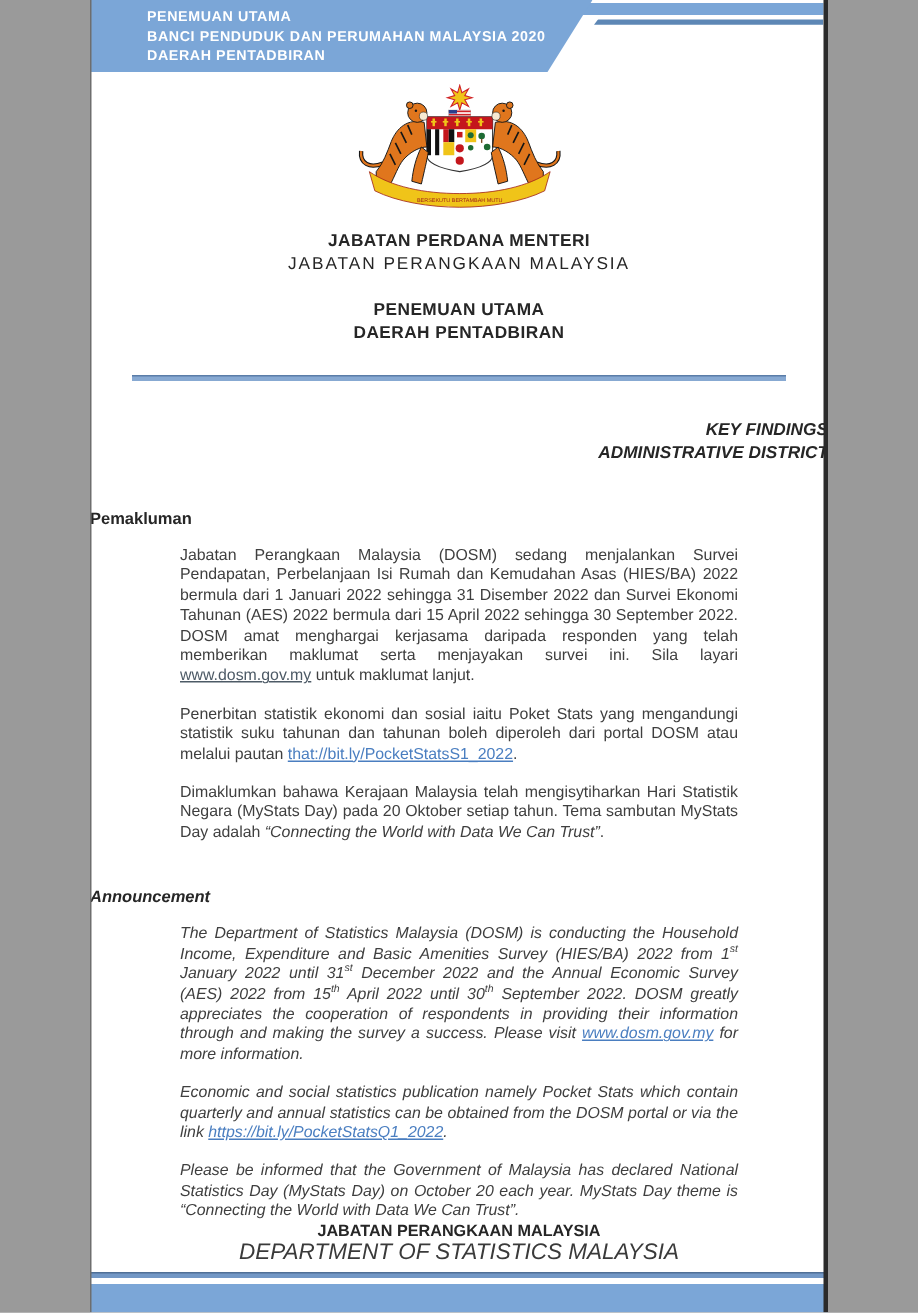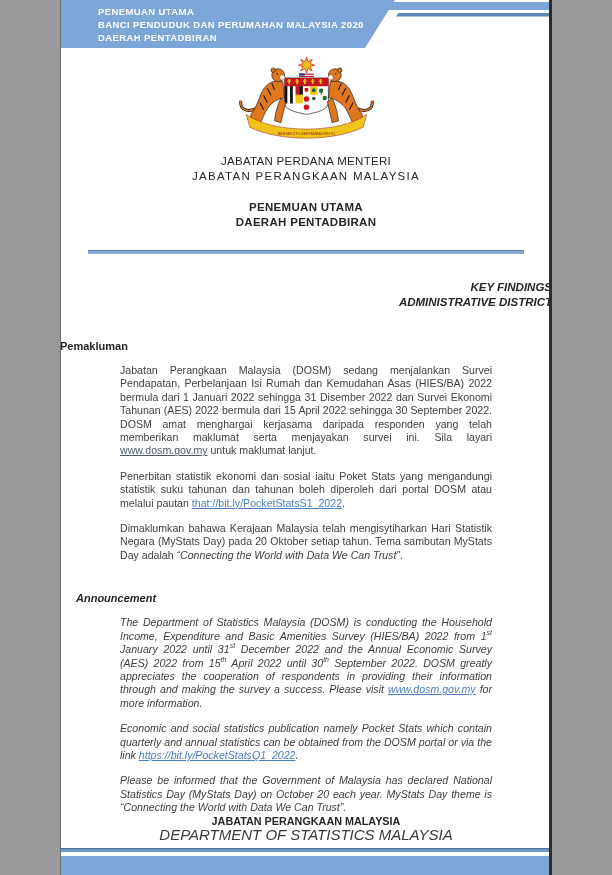--- a/index.html
+++ b/index.html
@@ -23,31 +23,31 @@
   .banner-block{position:absolute;top:0;left:0;width:340px;height:48px;background:var(--banner-blue);
     clip-path:polygon(0 0,335px 0,305px 48px,0 48px);}
   .banner-text{padding:5px 0 0 38px;}
   .banner-text div{color:#fff;font-size:9.5px;font-weight:700;line-height:13px;letter-spacing:.4px;}
 
   
   .emblem-wrap{text-align:center;margin-top:8px;height:86px;}
 
   
   .org-lines{margin-top:12px;text-align:center;}
-  .org-line-1{font-size:11.5px;font-weight:400;line-height:15px;letter-spacing:.3px;color:#262626;margin-top:12px;}
+  .org-line-1{font-size:11.5px;font-weight:700;line-height:15px;letter-spacing:.3px;color:#262626;margin-top:12px;}
   .org-line-2{font-size:11.5px;font-weight:400;line-height:15px;letter-spacing:1.3px;color:#262626;}
   .title-ms{margin-top:16px;text-align:center;}
   .title-ms div{font-size:11.5px;font-weight:700;line-height:15px;letter-spacing:.3px;color:#262626;}
   .divider{margin:20px auto 0 auto;width:436px;height:3px;background:var(--divider-blue);border-top:1px solid #5a7da8;}
   .title-en{margin-top:26px;text-align:right;}
   .title-en div{font-size:11.5px;font-weight:700;font-style:italic;line-height:15px;color:#262626;}
 
   
   .section-heading{margin-top:30px;text-align:left;font-size:11px;font-weight:700;color:#262626;}
-  .section-heading.italic{font-style:italic;padding-left:16px;}
+  .section-heading.italic{font-style:italic;}
   .content{padding:0 60px;}
   .para{margin:12px 0 11px 0;font-size:10.6px;line-height:13.4px;text-align:justify;color:#3f3f3f;}
   .para.en{font-style:italic;}
   .para a{text-decoration:underline;cursor:pointer;}
   .para a.link{color:var(--link-blue);}
   .para a.plainlink{color:#4d5a66;}
   .para sup{font-size:7px;line-height:0;}
   .para em{font-style:italic;}
 
   

